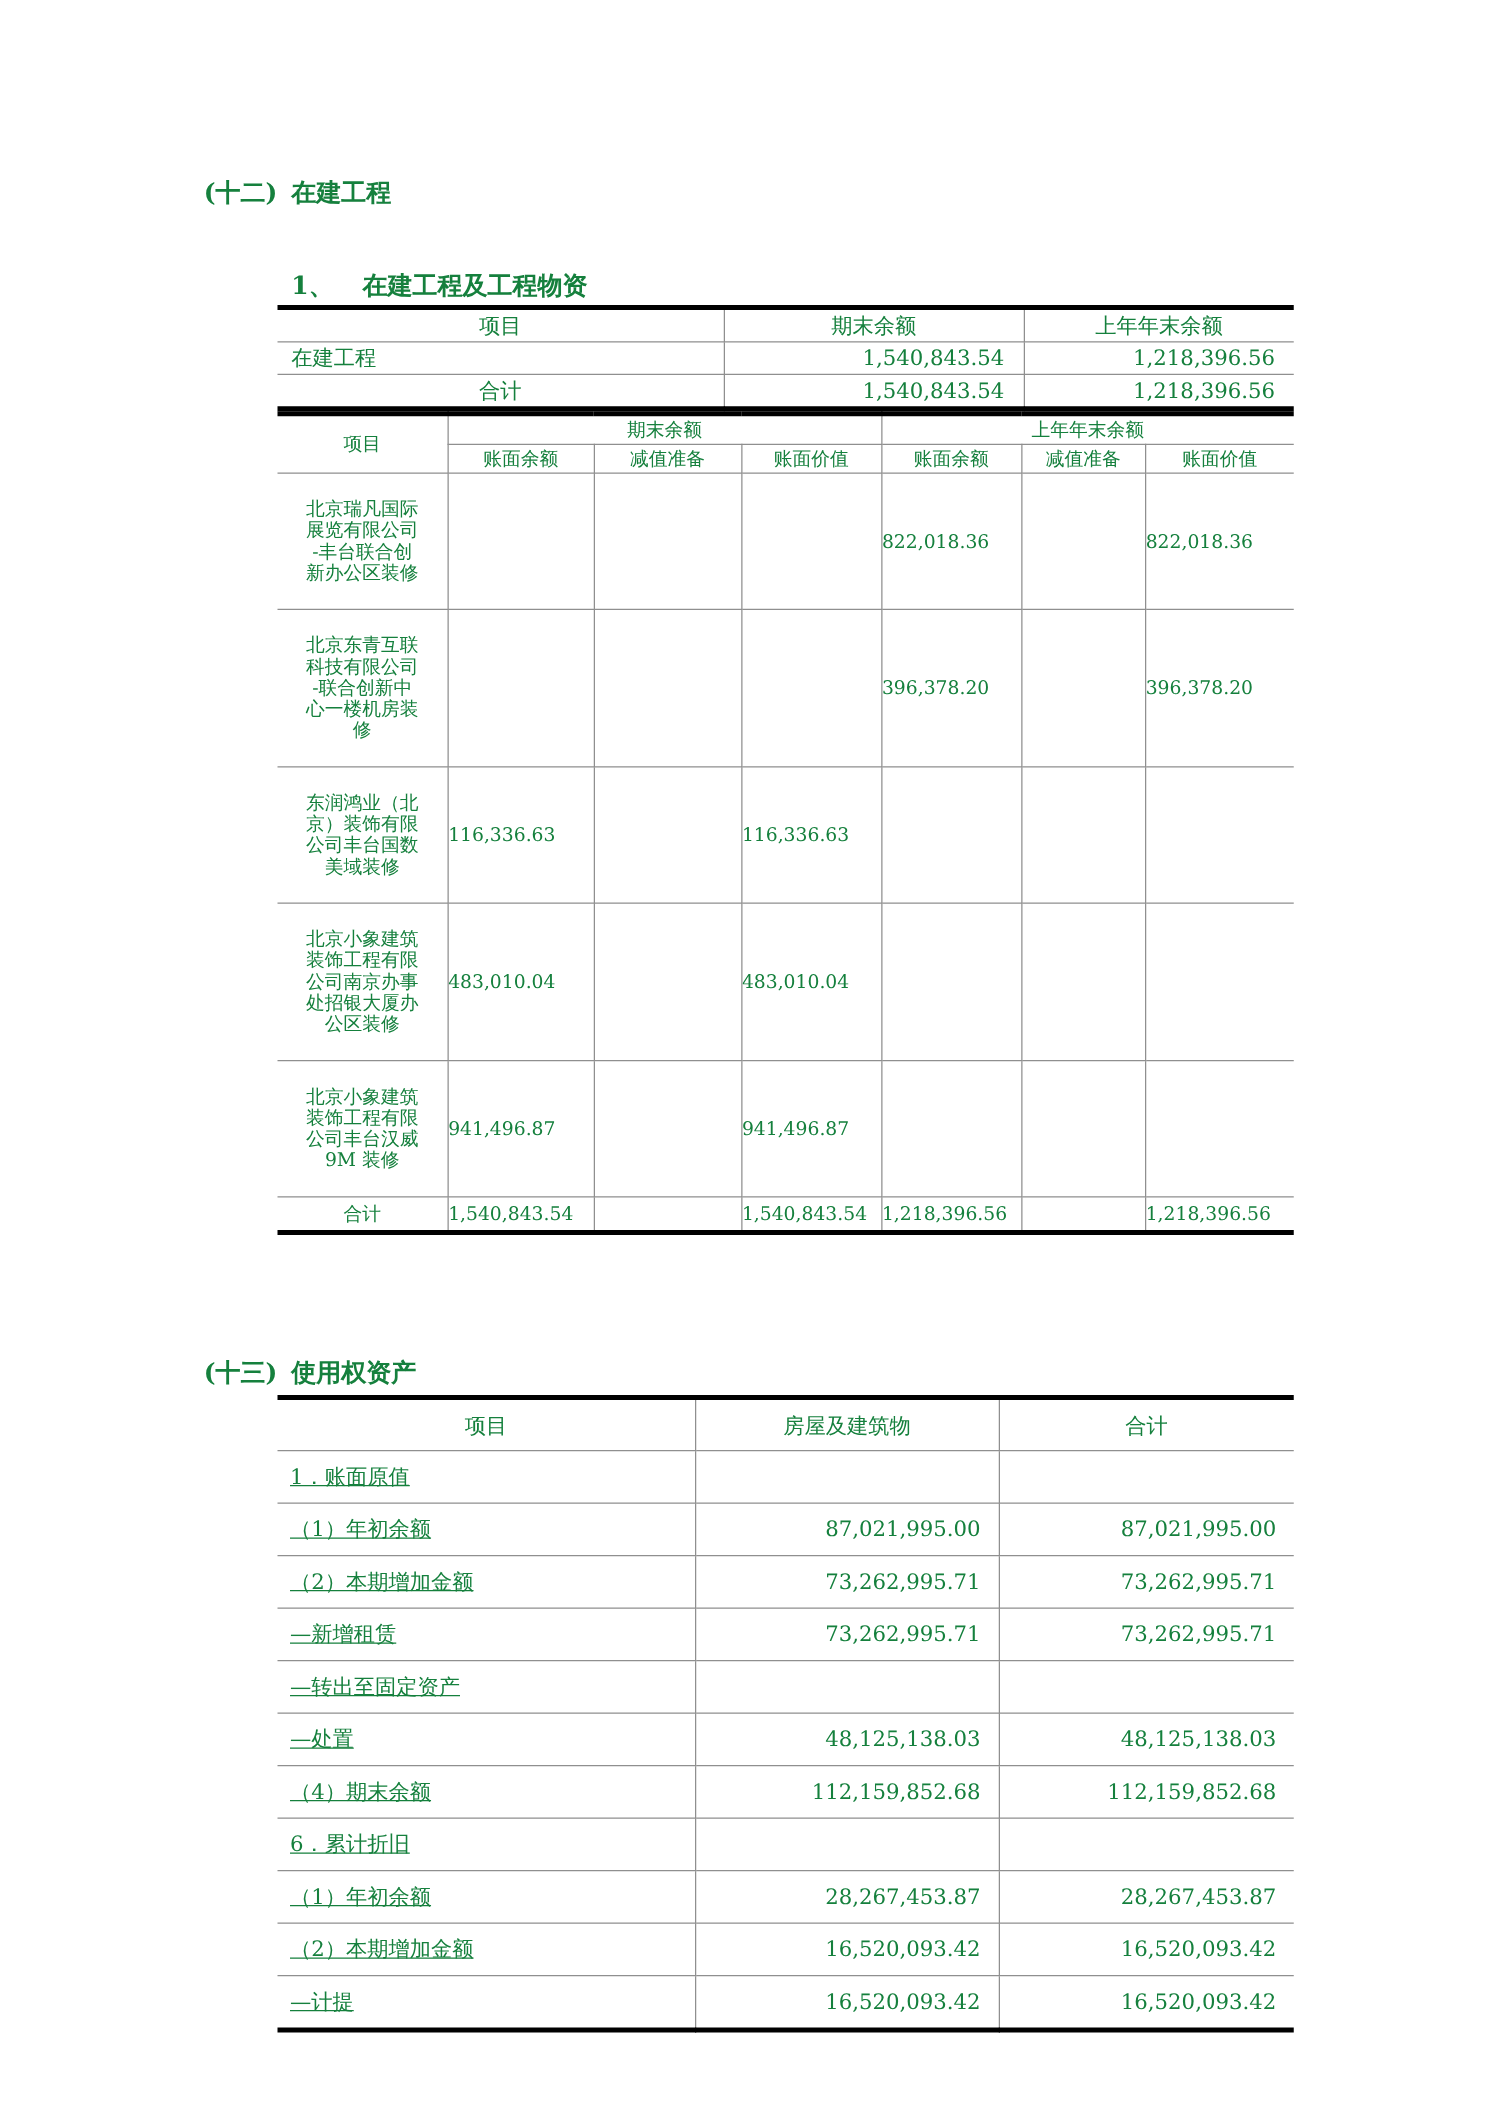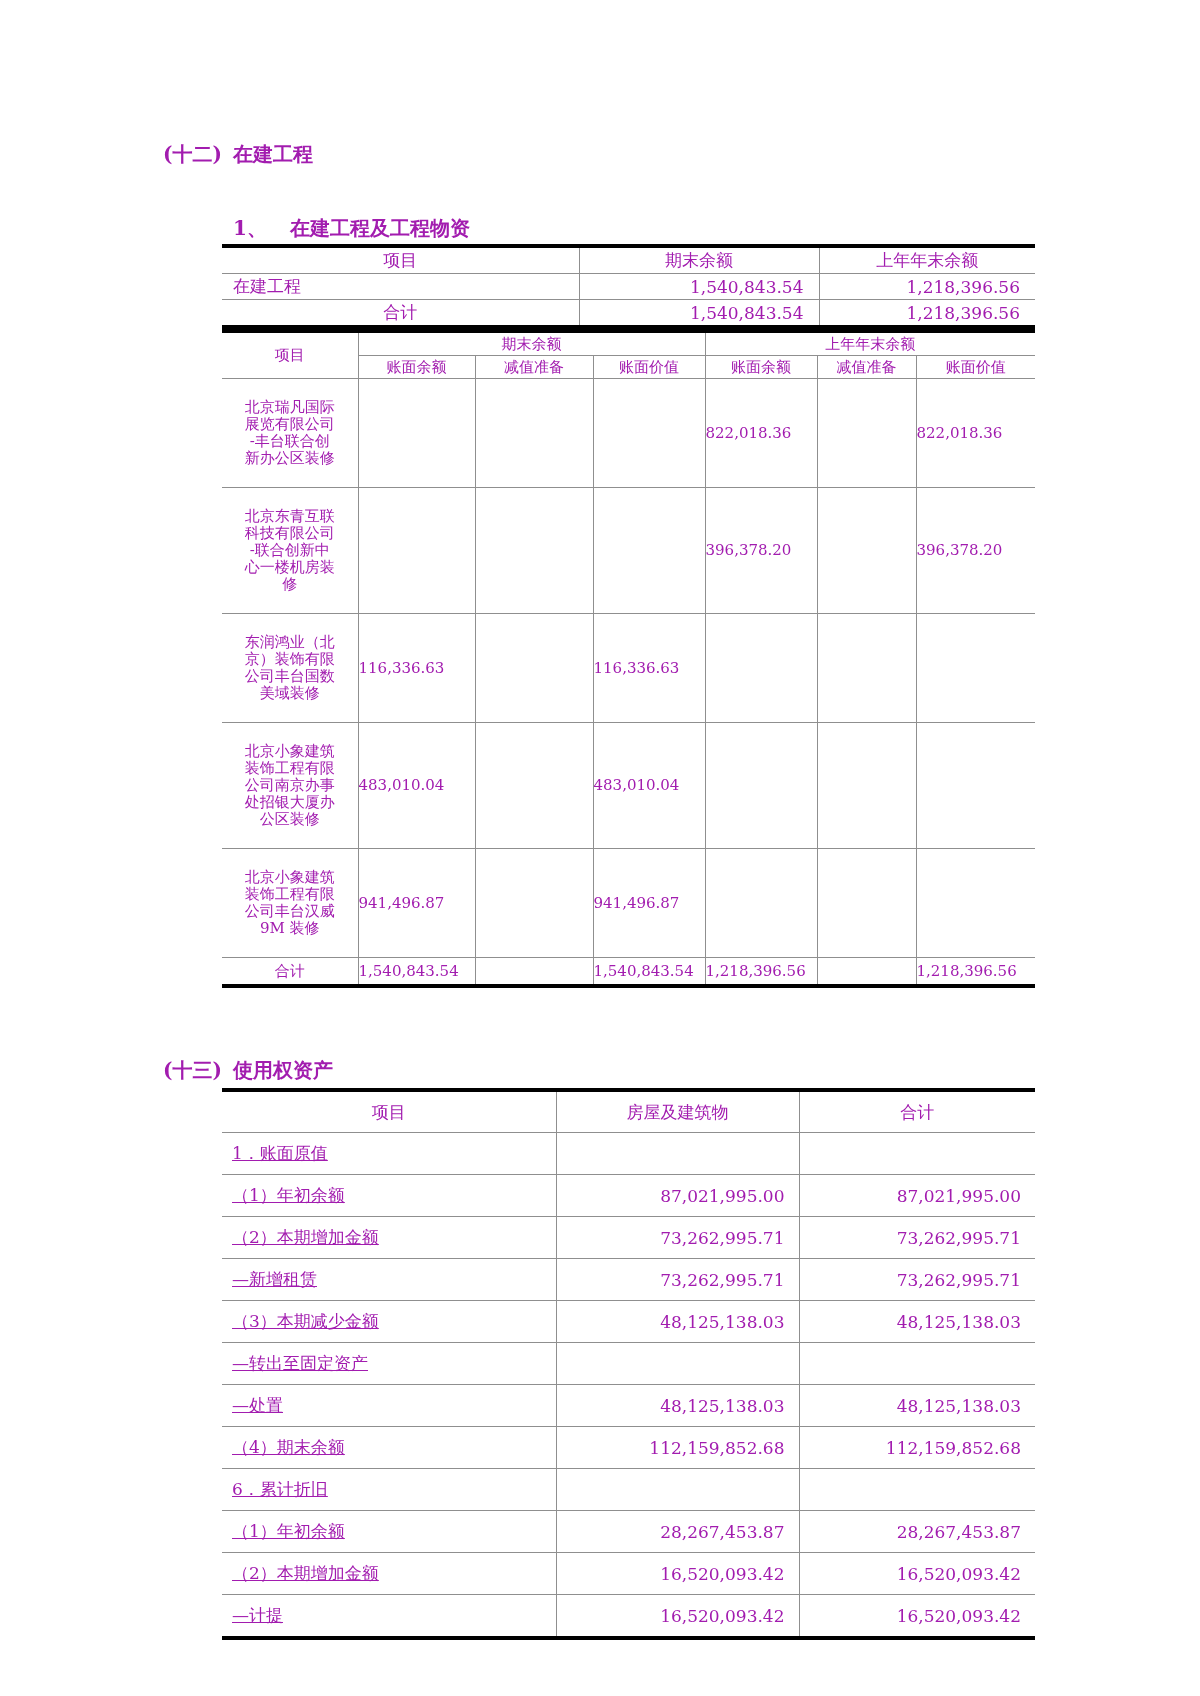--- a/index.html
+++ b/index.html
@@ -2,40 +2,40 @@
 <html lang="zh"><head>
 <meta charset="utf-8">
 <style>
   html,body{margin:0;padding:0;background:#e8e8e8;}
   .page{
     position:relative;
     width:1200px;height:1696px;
     margin:0 auto;
     background:#ffffff;
     font-family:"DejaVu Serif","Liberation Serif",serif;
-    color:#a21caf;
+    color:#15803d;
     overflow:hidden;
   }
   
   .sec-heading{
     margin:0 0 0 163px;
     font-size:20px;font-weight:bold;line-height:28px;
     white-space:nowrap;
   }
   .sec-heading .num{display:inline-block;width:70px;}
   .sub-heading{
     margin:0 0 0 233px;
     font-size:20px;font-weight:bold;line-height:28px;
     white-space:nowrap;
   }
   .sub-heading .num{display:inline-block;width:57px;}
   .mt-h12{margin-top:140px;}
   .mt-sub1{margin-top:46px;}
   .mt-sub2{margin-top:52px;}
-  .mt-h13{margin-top:68px;}
+  .mt-h13{margin-top:96px;}
 
   
   table{
     border-collapse:collapse;
     table-layout:fixed;
     margin-left:222px;
     width:813px;
     border-top:4px solid #000;
     border-bottom:4px solid #000;
   }
@@ -245,25 +245,20 @@
       <td class="lbl">（2）本期增加金额</td>
       <td class="num">73,262,995.71</td>
       <td class="num">73,262,995.71</td>
     </tr>
     <tr>
       <td class="lbl">—新增租赁</td>
       <td class="num">73,262,995.71</td>
       <td class="num">73,262,995.71</td>
     </tr>
     <tr>
-      <td class="lbl">（3）本期减少金额</td>
-      <td class="num">48,125,138.03</td>
-      <td class="num">48,125,138.03</td>
-    </tr>
-    <tr>
       <td class="lbl">—转出至固定资产</td>
       <td class="num"></td>
       <td class="num"></td>
     </tr>
     <tr>
       <td class="lbl">—处置</td>
       <td class="num">48,125,138.03</td>
       <td class="num">48,125,138.03</td>
     </tr>
     <tr>

